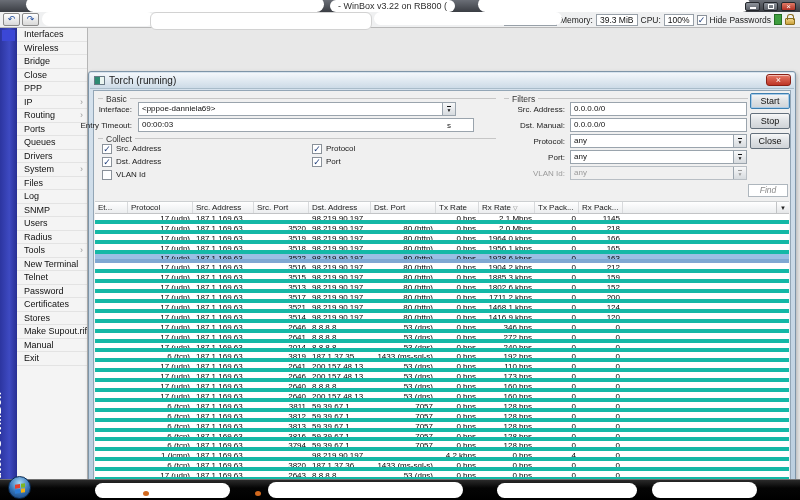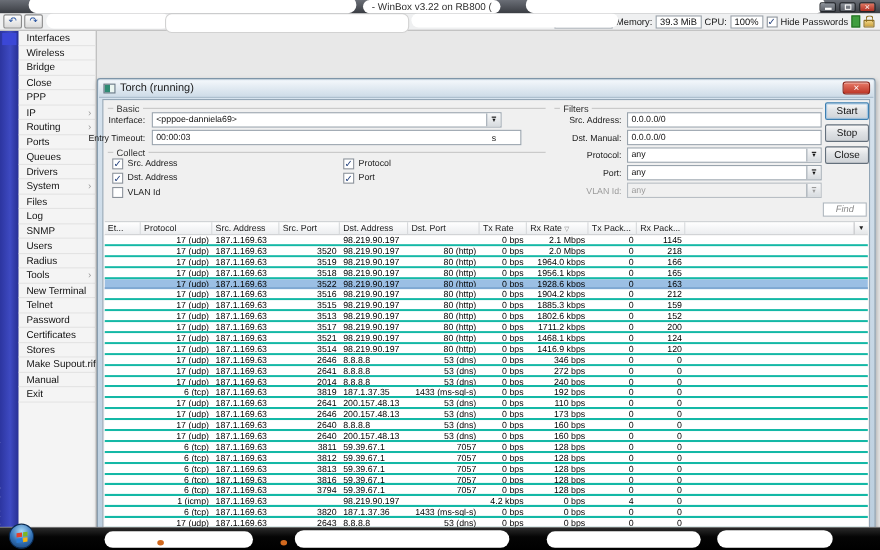--- a/index.html
+++ b/index.html
@@ -110,21 +110,21 @@
 
   
   .ttable { position:absolute; left:1px; right:1px; top:110px; bottom:1px; background:#fff; overflow:hidden; }
   .thead { display:flex; height:13px; background:linear-gradient(#ffffff,#ebedef);
            border-top:1px solid #cdd0d2; border-bottom:1px solid #c2c4c6; }
   .thead .hc { height:100%; font-size:8px; color:#1a1a1a; padding:0 3px; line-height:12px;
                border-right:1px solid #d8dadc; white-space:nowrap; overflow:hidden; position:relative; }
   .hc .sort { color:#8a8a8a; font-size:6px; margin-left:2px; }
   .hdd { margin-left:auto; width:13px; height:100%; background:linear-gradient(#ffffff,#e4e6e8);
          border-left:1px solid #c2c4c6; text-align:center; font-size:6px; line-height:12px; color:#222; }
-  .trow { display:flex; height:9.9px; border-bottom:2px solid #14b8a6; background:#fff; }
+  .trow { display:flex; height:9.9px; border-bottom:4px solid #14b8a6; background:#fff; }
   .trow.sel { background:#9bbfe4; border-color:#7fa8d2; }
   .trow .tc { height:100%; font-size:8px; line-height:9px; padding:0 3px; white-space:nowrap;
               overflow:hidden; color:#000; }
   .tc.r { text-align:right; } .tc.l { text-align:left; }
 
   
   .taskbar { position:absolute; left:0; top:479px; width:800px; height:21px;
              background:linear-gradient(#2a2a2a,#050505 40%,#000); border-top:1px solid #6e6e6e; z-index:20; }
   .orb { position:absolute; left:8px; top:476px; width:23px; height:23px; border-radius:50%;
          background:radial-gradient(circle at 50% 28%, #a6d8f7, #3372b6 55%, #123a72);

